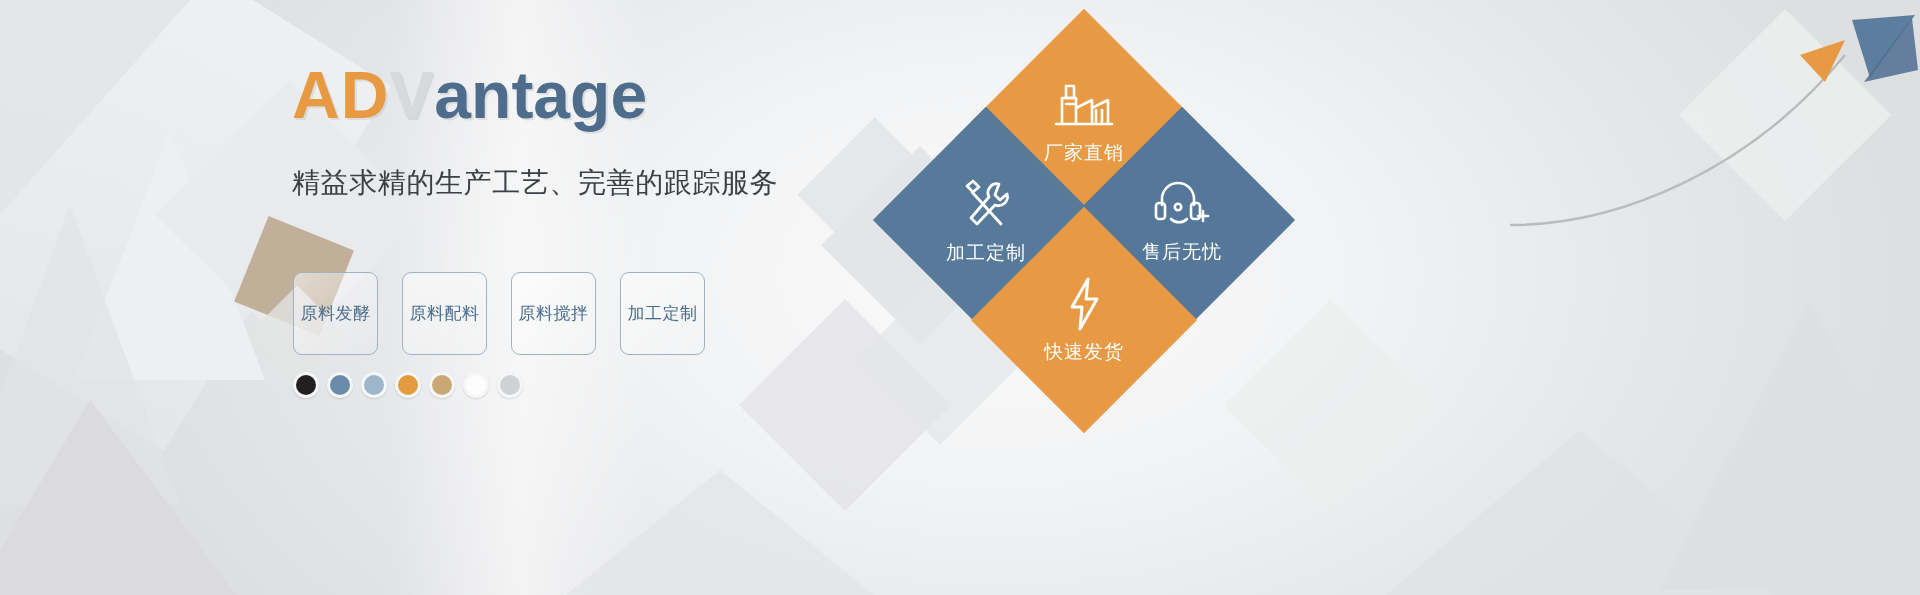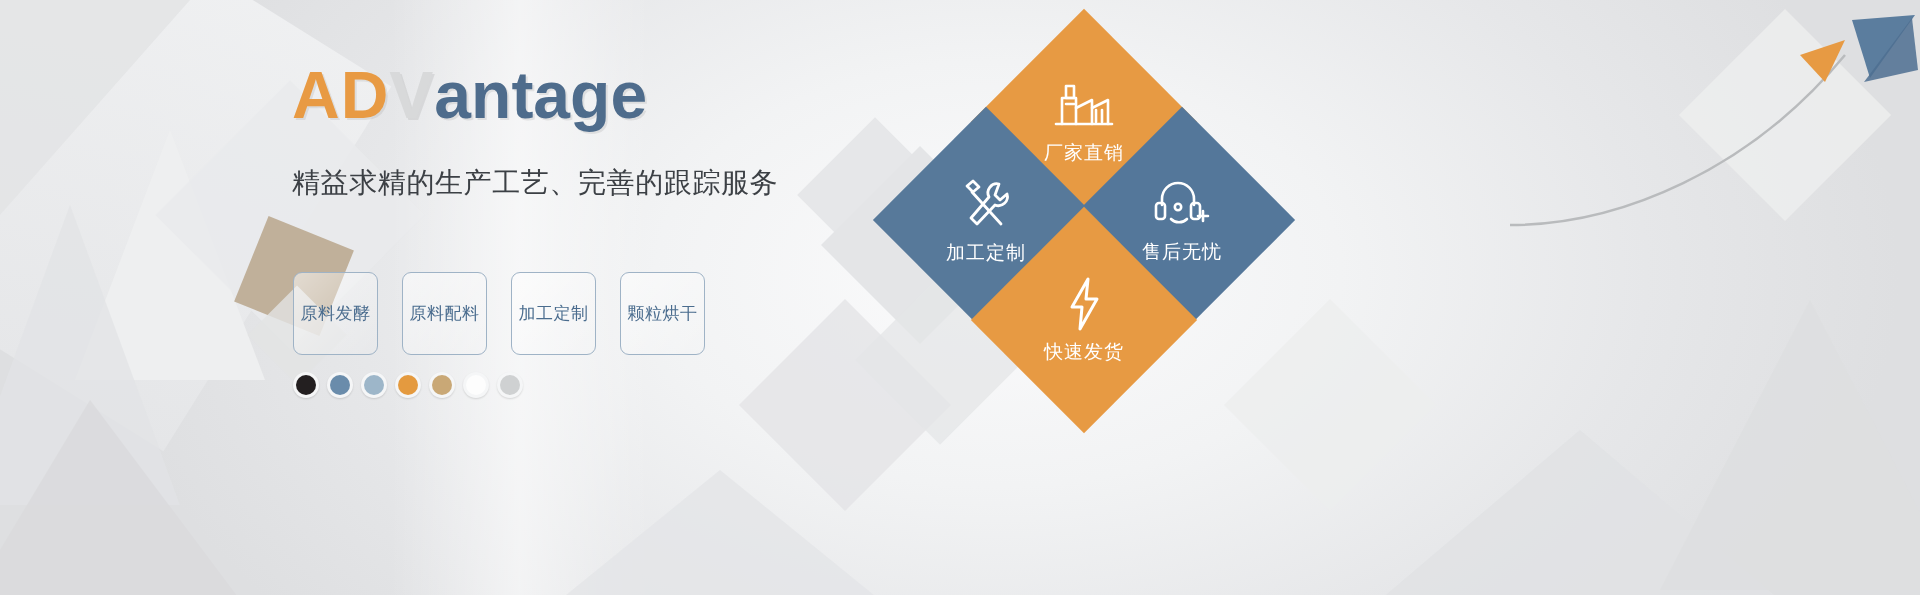--- a/index.html
+++ b/index.html
@@ -126,24 +126,24 @@
   </div>
 
   <div id="process-row">
     <div class="proc-box">
         <span>原料发酵</span>
       </div>
     <div class="proc-box">
         <span>原料配料</span>
       </div>
     <div class="proc-box">
+        <span>原料搅拌</span>
+      </div>
+    <div class="proc-box">
         <span>加工定制</span>
-      </div>
-    <div class="proc-box">
-        <span>颗粒烘干</span>
       </div>
   </div>
 
   <div id="dots-row">
     <div class="dot-wrap">
         <span class="dot" style="background:#231f20"></span>
       </div>
     <div class="dot-wrap">
         <span class="dot" style="background:#6a8cab"></span>
       </div>

